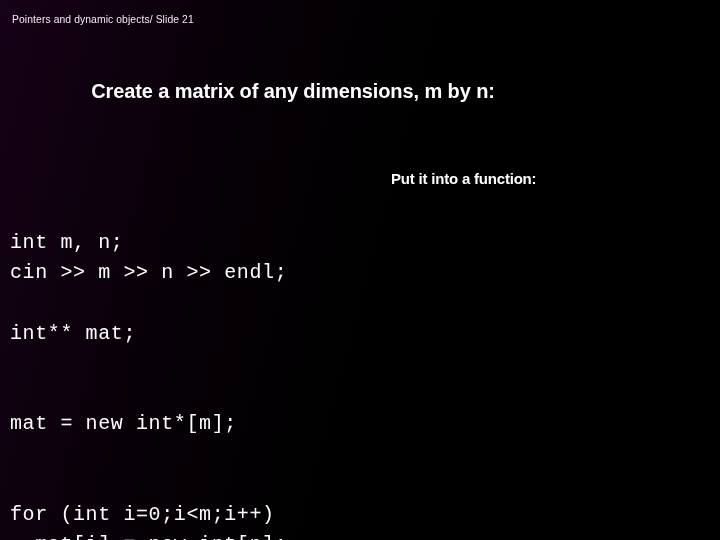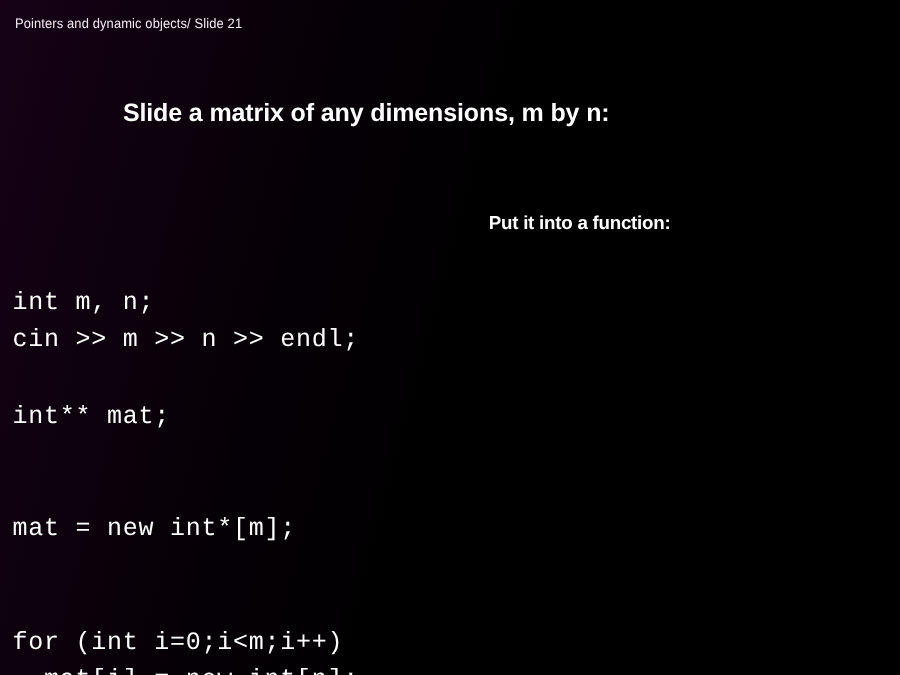--- a/index.html
+++ b/index.html
@@ -104,19 +104,19 @@
   .code-line { display: block; min-height: 1px; }
   .code-line.blank { color: transparent; }
 </style>
 </head>
 <body>
 
 <div id="slide">
 
   <div class="header-note">Pointers and dynamic objects/ Slide 21</div>
 
-  <div class="slide-title">Slide a matrix of any dimensions, m by n:</div>
+  <div class="slide-title">Create a matrix of any dimensions, m by n:</div>
 
   <div class="sub-title">Put it into a function:</div>
 
   <div class="code-col" id="code-left"><span class="code-line">int m, n;</span><span class="code-line">cin &gt;&gt; m &gt;&gt; n &gt;&gt; endl;</span><span class="code-line blank">&nbsp;</span><span class="code-line">int** mat;</span><span class="code-line blank">&nbsp;</span><span class="code-line blank">&nbsp;</span><span class="code-line">mat = new int*[m];</span><span class="code-line blank">&nbsp;</span><span class="code-line blank">&nbsp;</span><span class="code-line">for (int i=0;i&lt;m;i++)</span><span class="code-line">  mat[i] = new int[n];</span></div>
 
 </div>
 
 </body></html>

